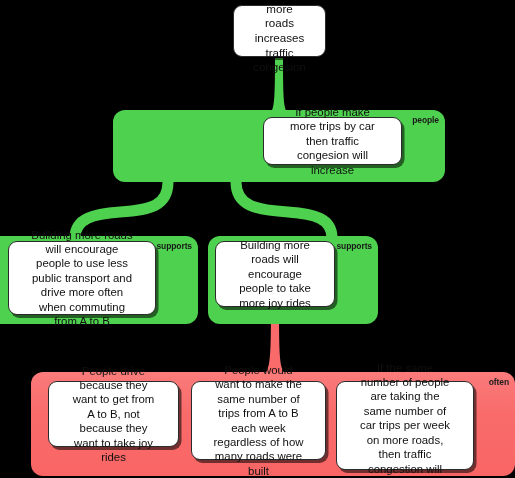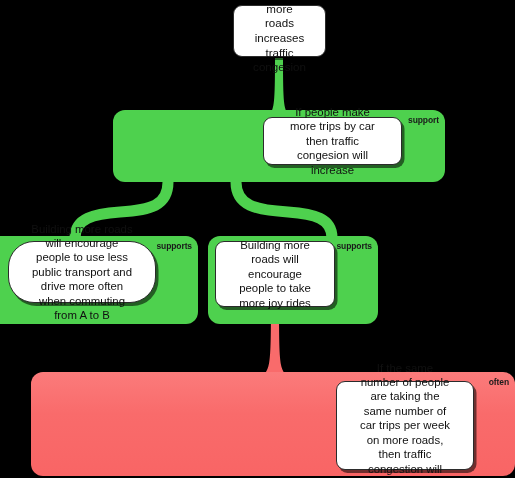--- a/index.html
+++ b/index.html
@@ -89,40 +89,46 @@
 
     <path d="M275,305 L275,372" stroke="#f96b6b" stroke-width="7" fill="none"></path>
     <path d="M265,374 C270,366 271,362 271,305 L279,305 C279,362 280,366 285,374 Z" fill="#f96b6b"></path>
   </svg>
 
   <div class="card root" style="left:233px; top:5px; width:93px; height:52px;">
     <span>Building more roads increases traffic congesion</span>
   </div>
 
   <div class="group support" style="left:113px; top:110px; width:332px; height:72px;">
-    <span class="group-label">support</span>
+    <span class="group-label">people</span>
   </div>
   <div class="card" style="left:263px; top:117px; width:139px; height:48px;">
     <span>If people make more trips by car then traffic congesion will increase</span>
   </div>
 
   <div class="group support" style="left:-12px; top:236px; width:210px; height:88px;">
     <span class="group-label">supports</span>
   </div>
-  <div class="card" style="left:8px; top:241px; width:148px; height:62px;border-radius:26px;">
+  <div class="card" style="left:8px; top:241px; width:148px; height:74px;">
     <span>Building more roads will encourage  people to use less public transport and drive more often when commuting from A to B</span>
   </div>
 
   <div class="group support" style="left:208px; top:236px; width:170px; height:88px;">
     <span class="group-label">supports</span>
   </div>
   <div class="card" style="left:215px; top:241px; width:120px; height:66px;justify-content:center;">
     <span>Building more roads will encourage people to take more joy rides</span>
   </div>
 
   <div class="group oppose" style="left:31px; top:372px; width:484px; height:104px;">
     <span class="group-label">often</span>
   </div>
+  <div class="card" style="left:48px; top:381px; width:131px; height:66px;">
+    <span>People drive because they want to get from A to B, not because they want to take joy rides</span>
+  </div>
+  <div class="card" style="left:191px; top:381px; width:135px; height:79px;">
+    <span>People would want to make the same number of trips from A to B each week regardless of how many roads were built</span>
+  </div>
   <div class="card" style="left:336px; top:381px; width:138px; height:89px;">
     <span>If the same number of people are taking the same number of car trips per week on more roads, then traffic congestion will decrease</span>
   </div>
 
 </div>
 
 </body></html>

